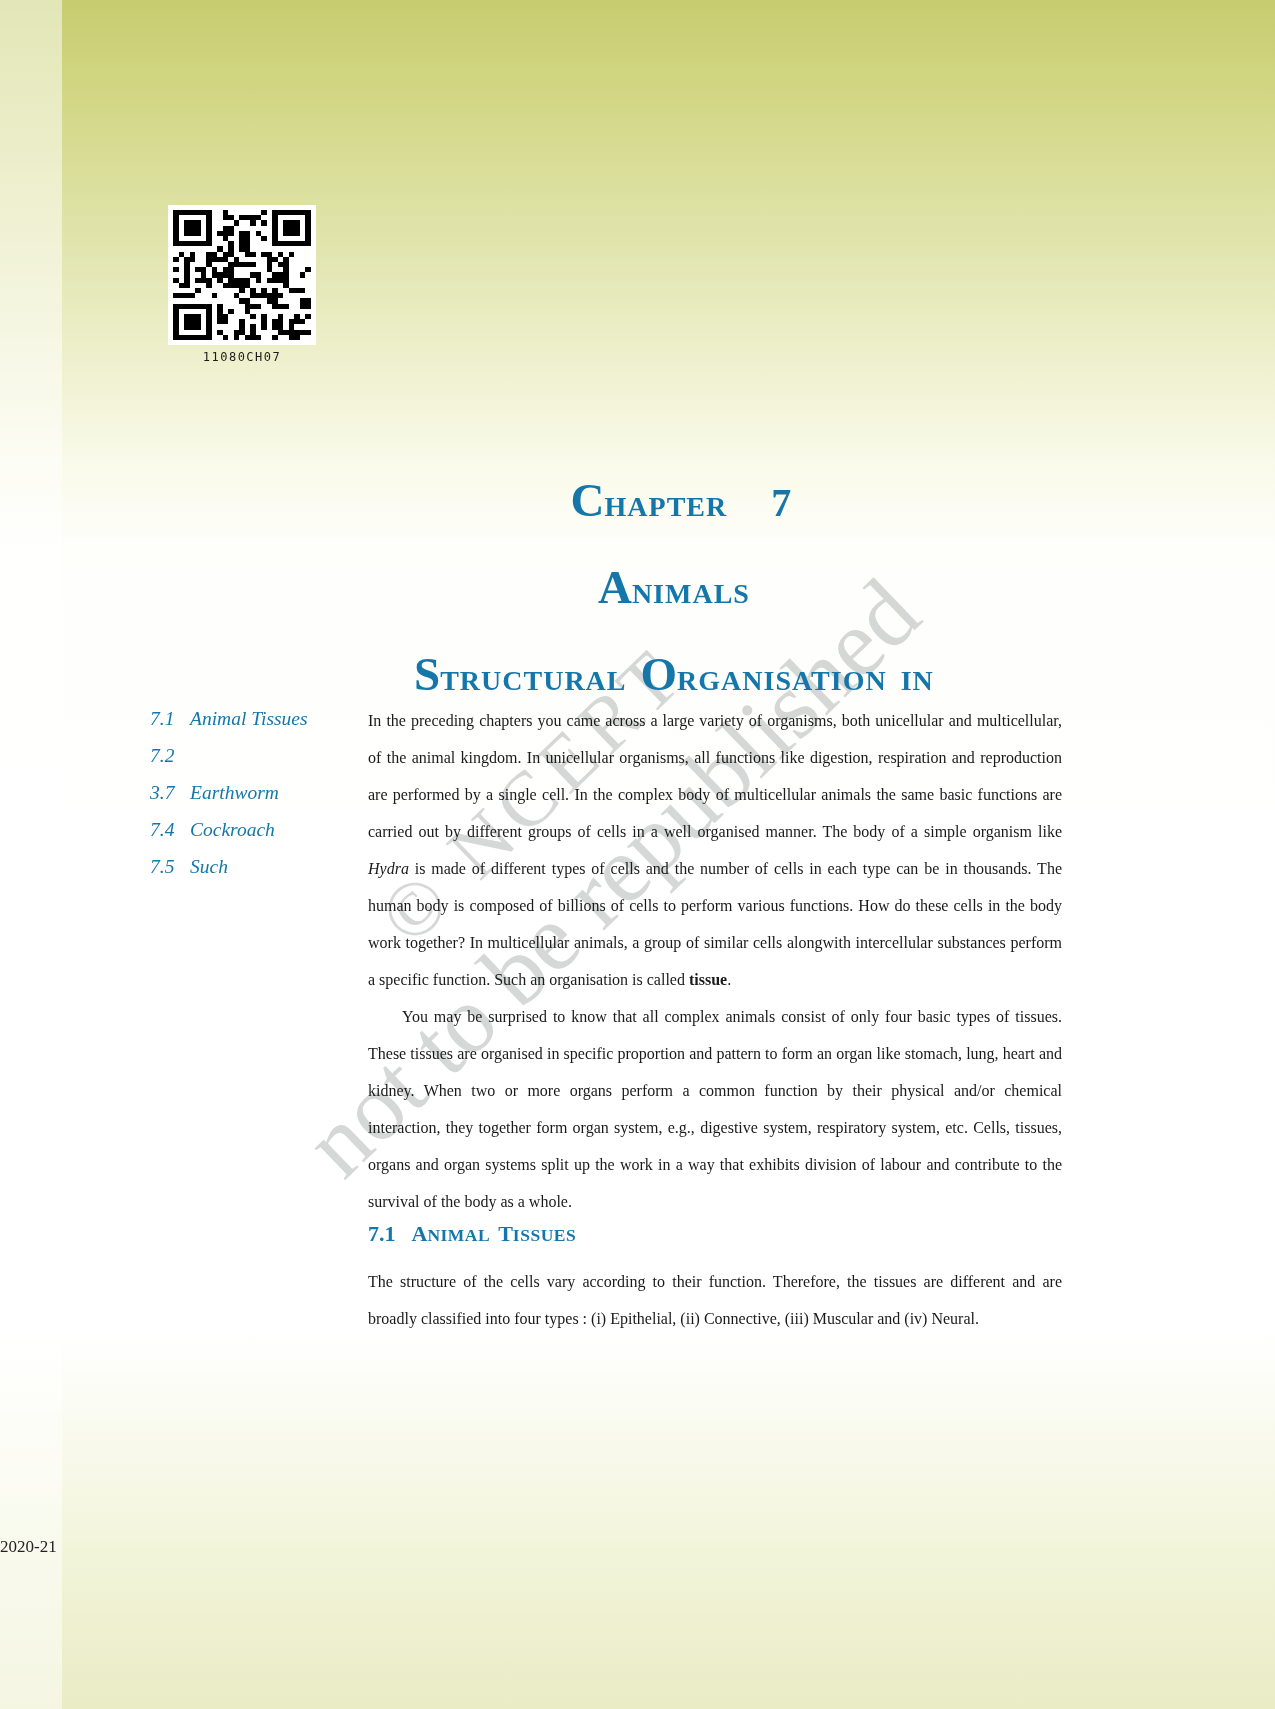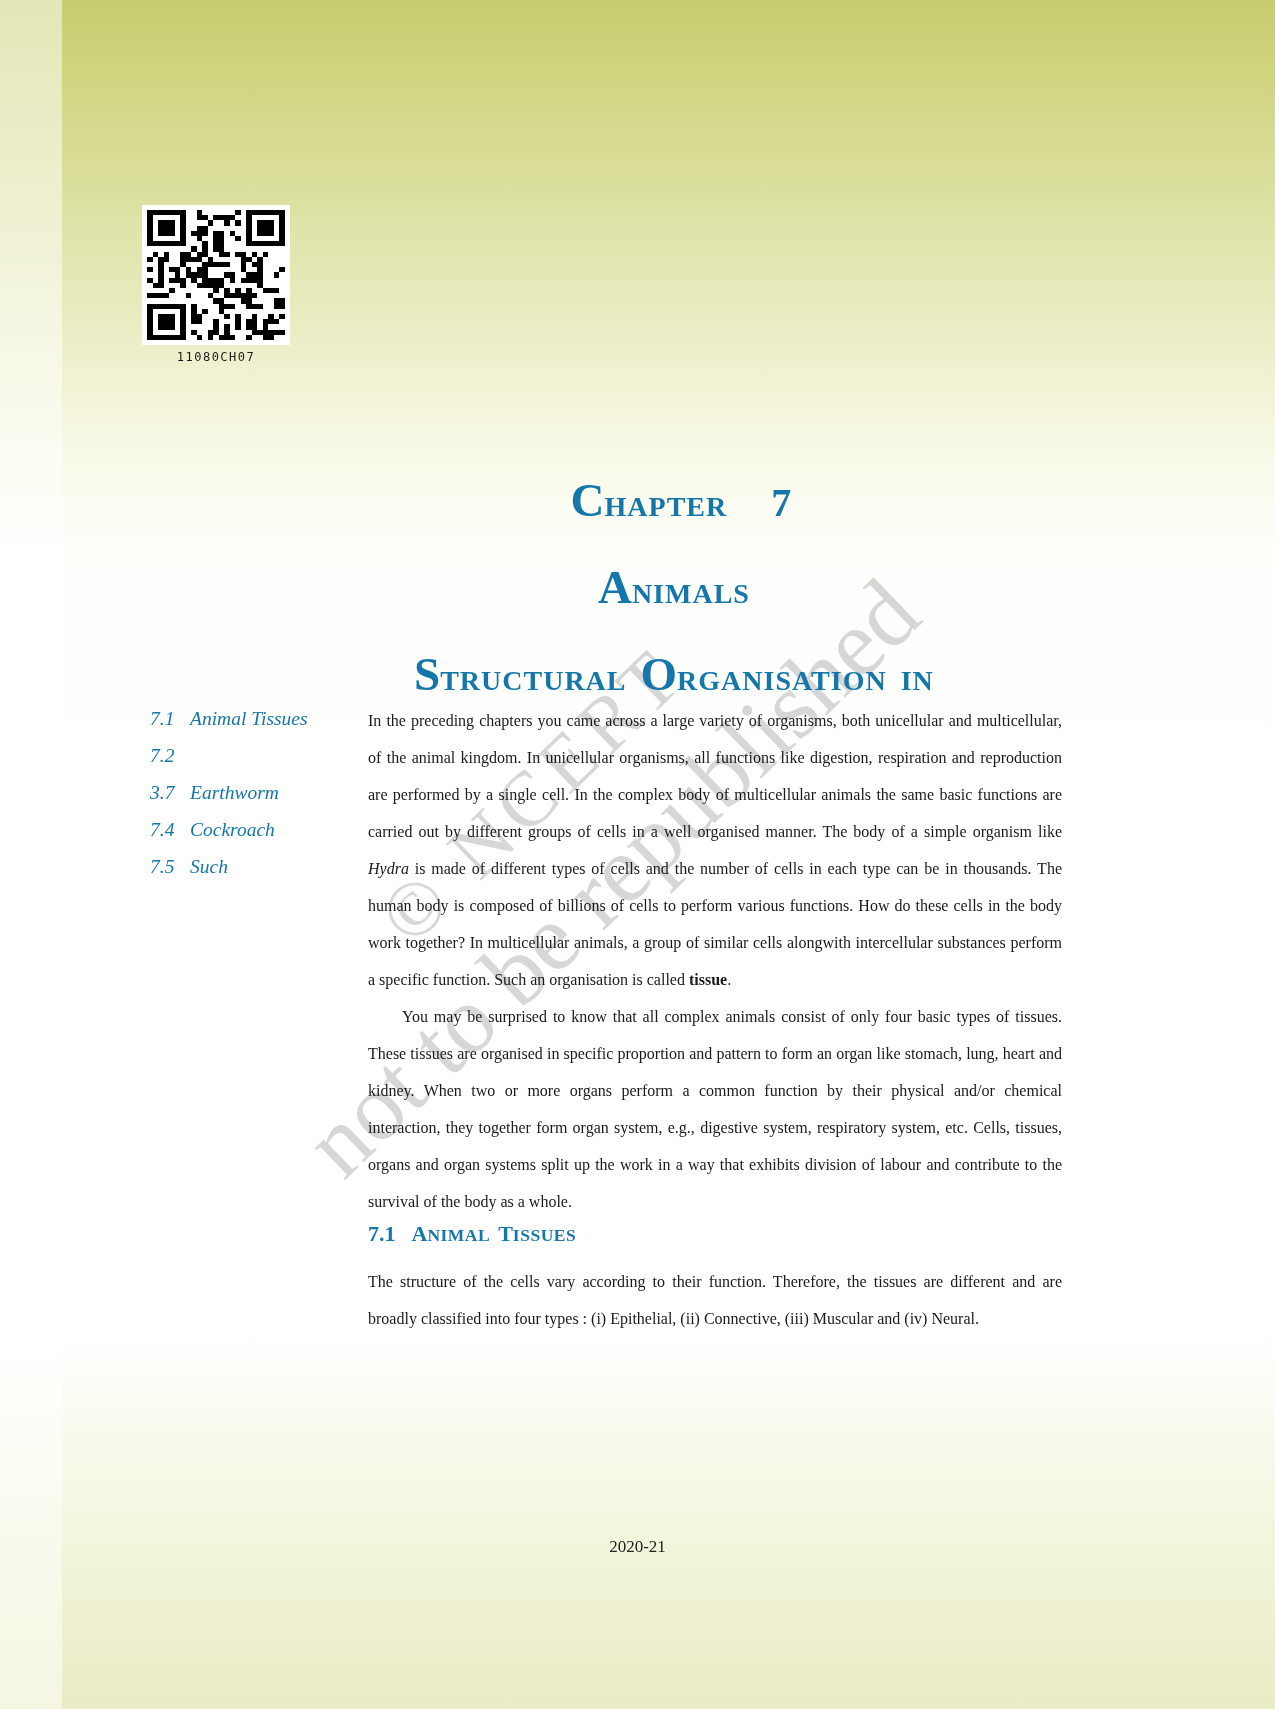--- a/index.html
+++ b/index.html
@@ -15,21 +15,21 @@
   .left-strip { position:absolute; left:0; top:0; width:62px; height:100%;
     background:rgba(255,255,255,0.5); z-index:1; }
 
   .watermark { position:absolute; left:-25px; top:440px; width:1200px; height:800px;
     display:flex; flex-direction:column; align-items:center; justify-content:center; gap:14px;
     transform:rotate(-44deg); z-index:1; pointer-events:none;
     color:var(--watermark-gray, rgba(120,125,125,0.30)); }
   .wm-line1 { font-size:78px; letter-spacing:8px; }
   .wm-line2 { font-size:96px; }
 
-  .qr-block { position:absolute; left:134px; top:205px; width:164px; z-index:2; text-align:center; }
+  .qr-block { position:absolute; left:160px; top:205px; width:164px; z-index:2; text-align:center; }
   .qr { width:148px; height:140px; margin:0 auto; background:#ffffff; padding:5px; }
   .qr svg { display:block; width:100%; height:100%; }
   .qr-caption { margin-top:5px; font-family:"DejaVu Sans Mono", monospace;
     font-size:12px; letter-spacing:1.5px; color:#1c1c1c; }
 
   .chapter-head { position:absolute; left:414px; top:474px; z-index:2;
     color:var(--heading-blue, #1577a9); font-weight:700;text-align:center; }
   .ch-line { line-height:52px; margin-bottom:24px; white-space:nowrap; }
   .big-init { font-size:47px; }
   .caps-rest { font-size:28px; letter-spacing:1px; }
@@ -46,21 +46,21 @@
   .para { font-size:16px; line-height:37px; text-align:justify; }
   .para.indent { text-indent:34px; }
 
   .section-head { margin-bottom:16px;
     color:var(--heading-blue, #1577a9); font-weight:700; }
   .sec-num { font-size:22px; margin-right:16px; }
   .sec-word { margin-right:8px; white-space:nowrap; }
   .sc-big { font-size:22px; }
   .sc-small { font-size:17.5px; letter-spacing:0.5px; }
 
-  .footer { position:absolute; top:1537px; left:0; width:100%; text-align:center;
+  .footer { position:absolute; top:1537px; left:0; width:100%; 
     font-size:17px; color:#222; z-index:2; }
 </style>
 </head>
 <body>
 
 <div class="page">
 
   <div class="left-strip"></div>
 
   <div class="watermark">

